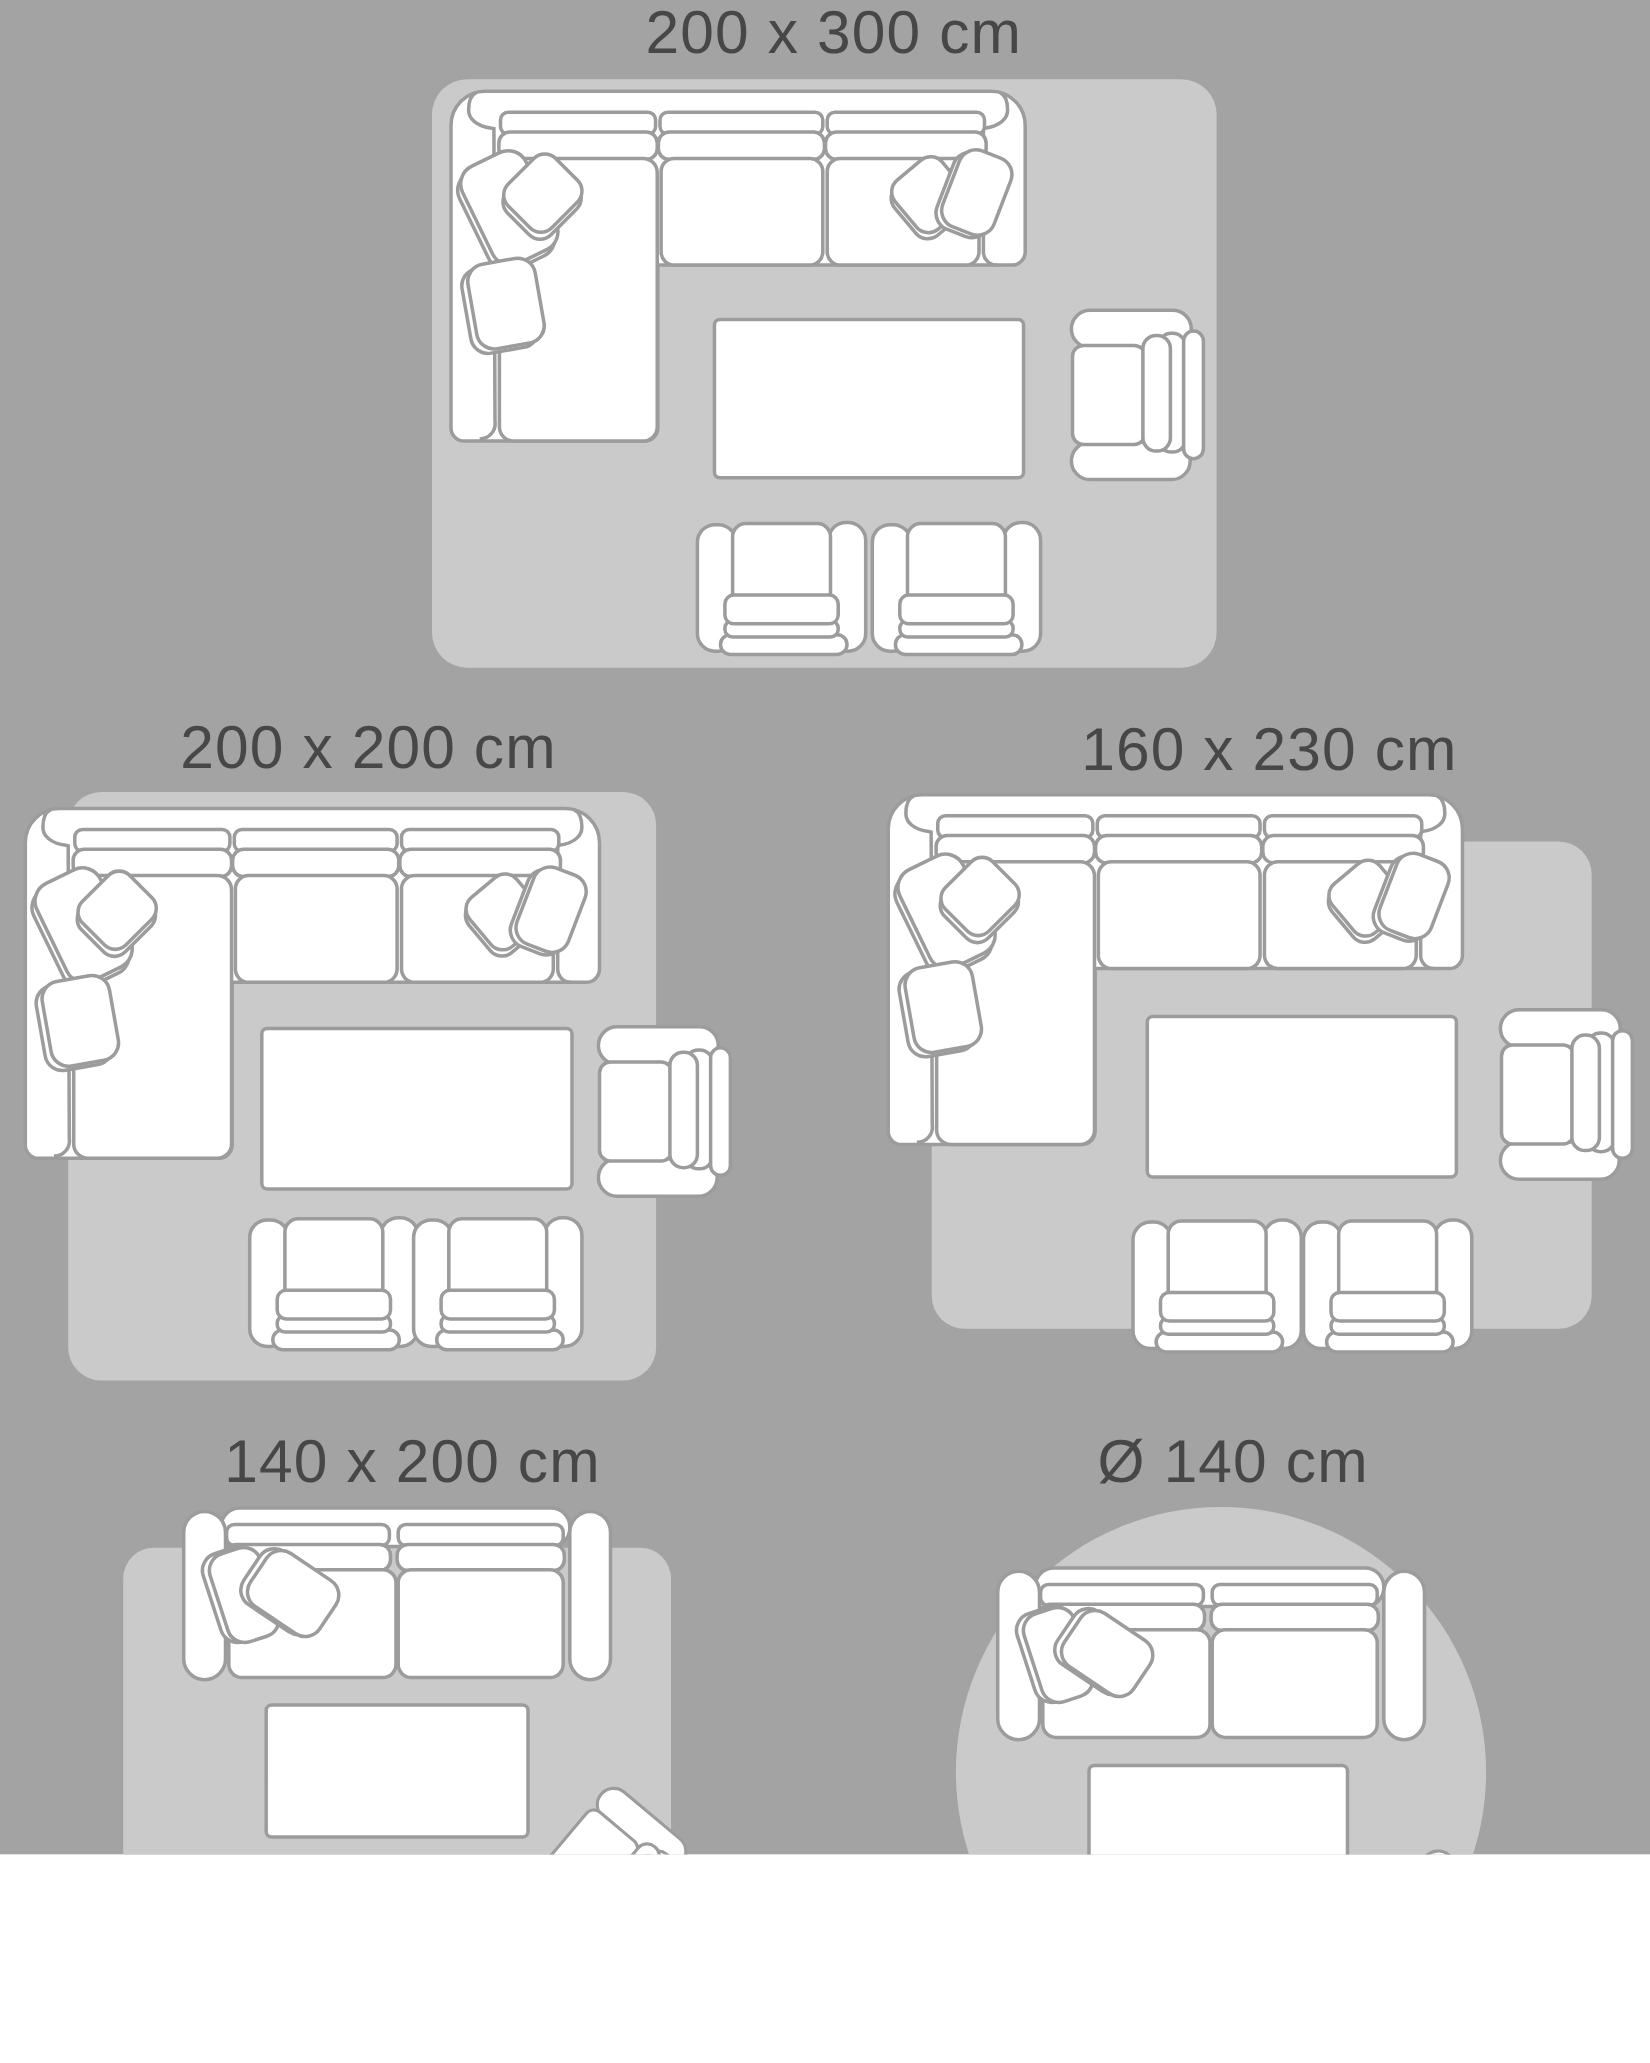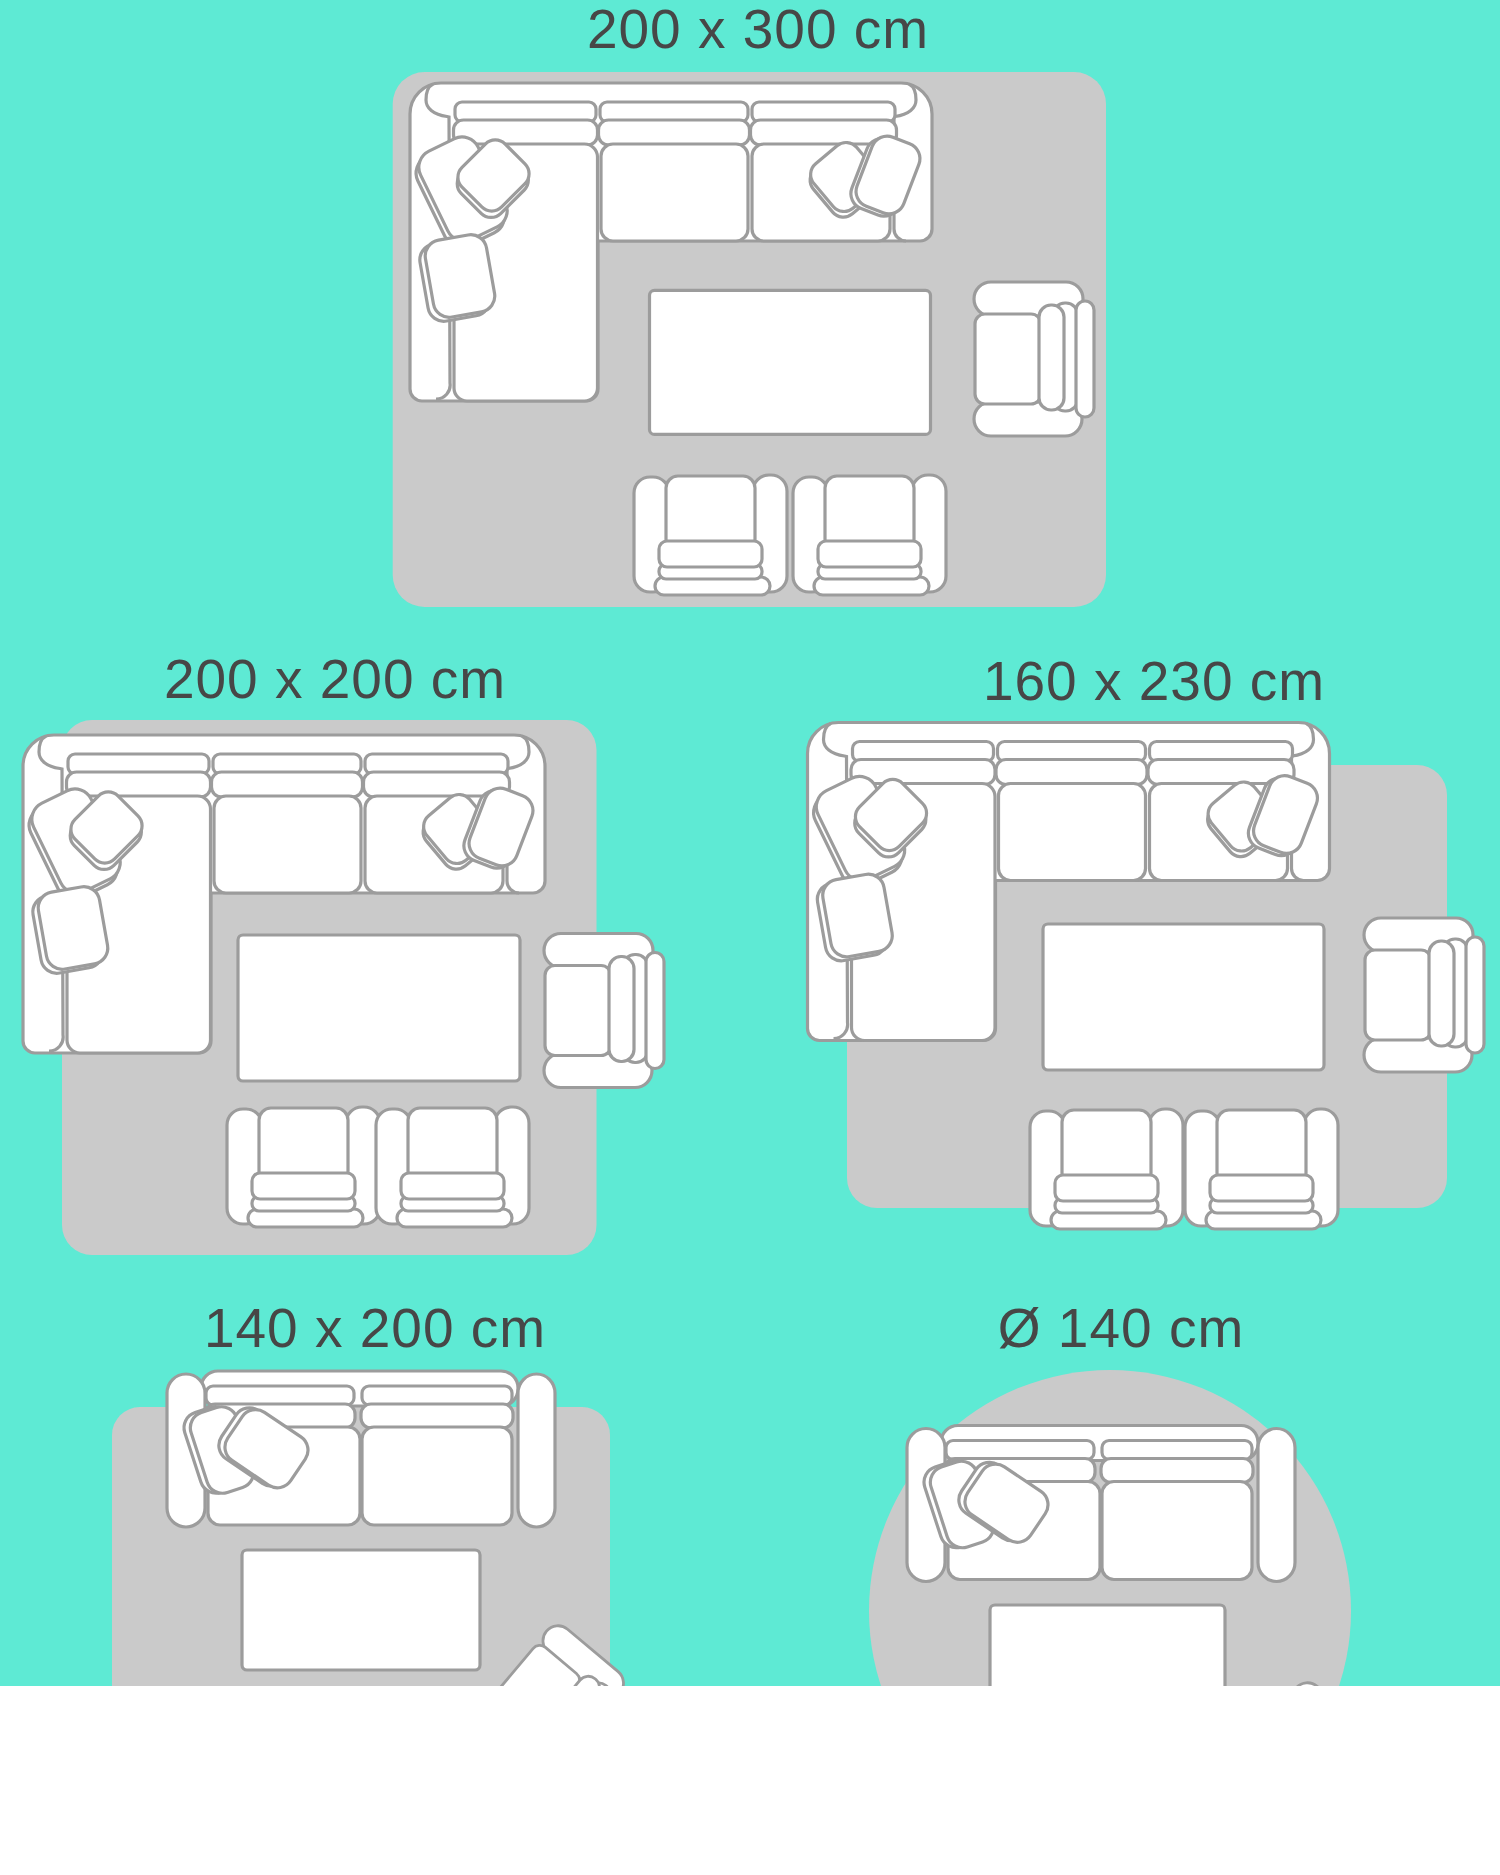--- a/index.html
+++ b/index.html
@@ -1,16 +1,16 @@
 <!DOCTYPE html>
 <html><head>
 <meta charset="utf-8">
 <style>
   html,body{margin:0;padding:0;background:#ffffff;}
-  .wrap{width:1500px;height:1686px;position:relative;background:#5eead4;}
+  .wrap{width:1500px;height:1686px;position:relative;background:#a3a3a3;}
   svg{display:block;}
   text{font-family:"Liberation Sans",sans-serif;fill:#474747;font-size:55px;letter-spacing:1px;}
 </style>
 </head>
 <body>
 <div class="wrap">
 <svg width="1500" height="1875" viewBox="0 0 1500 1875" xmlns="http://www.w3.org/2000/svg">
 <defs>
 
   <g id="sofa">

